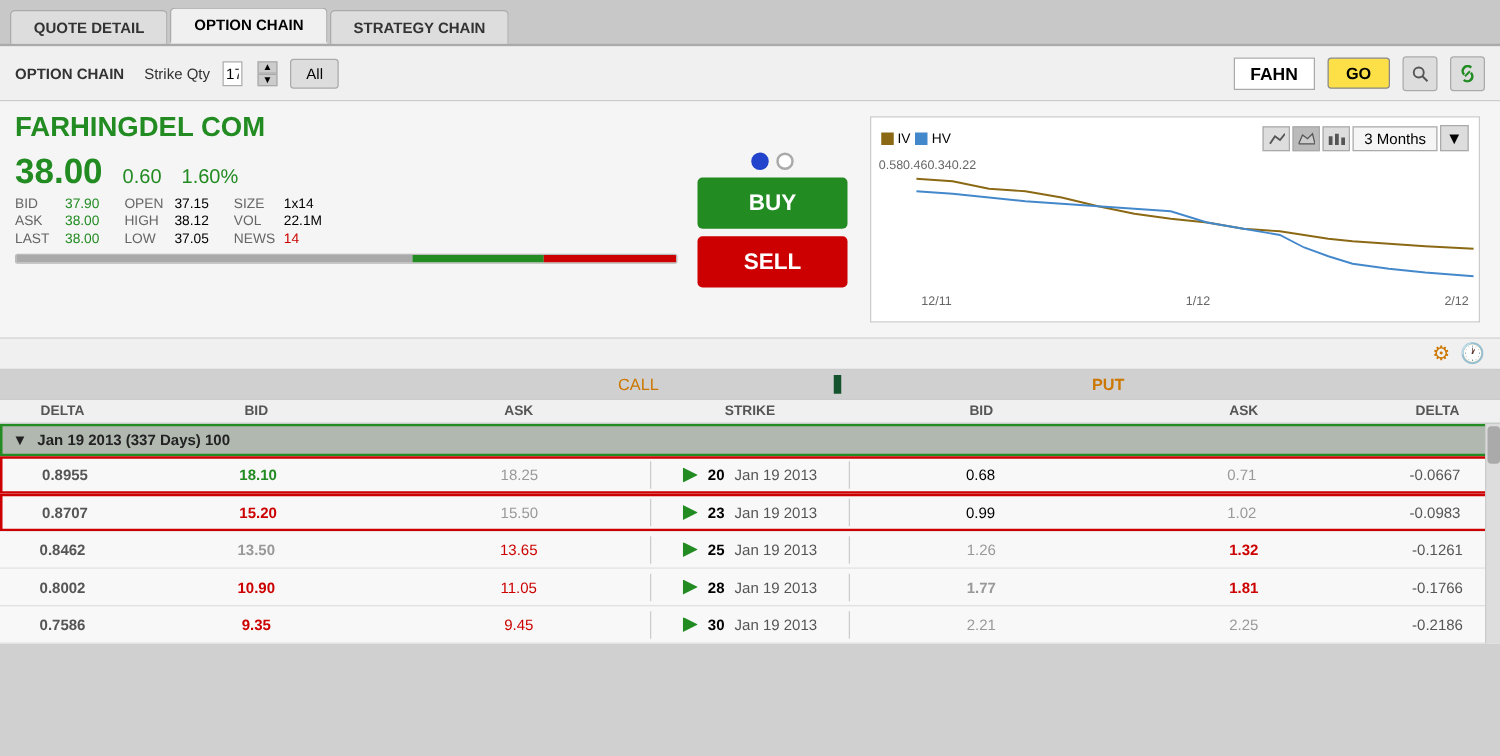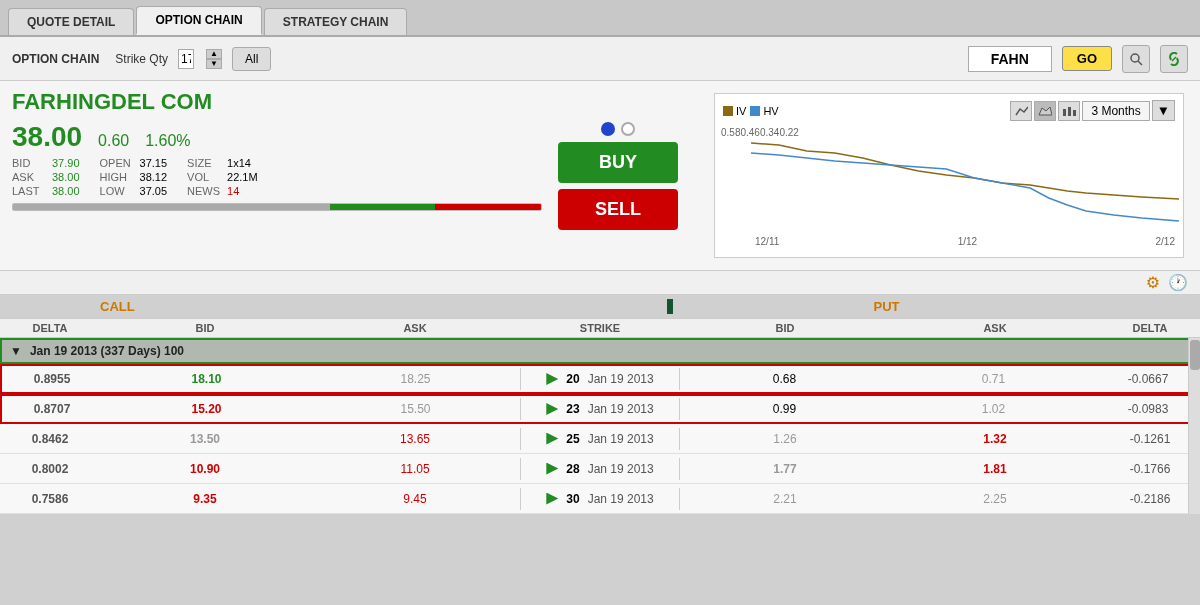--- a/index.html
+++ b/index.html
@@ -12,21 +12,21 @@
 
     
     .oc-header { display: flex; align-items: center; padding: 8px 12px; background: #f0f0f0; border-bottom: 1px solid #ccc; gap: 10px; height: 44px; }
     .oc-label { font-weight: bold; font-size: 12px; color: #333; margin-right: 6px; }
     .strike-label { font-size: 12px; color: #333; }
     .strike-input { border: 1px solid #aaa; width: 16px; text-align: center; font-size: 12px; padding: 2px; }
     .spinner { display: flex; flex-direction: column; margin-left: 2px; }
     .spin-btn { width: 16px; height: 10px; background: #ccc; border: 1px solid #aaa; cursor: pointer; display: flex; align-items: center; justify-content: center; font-size: 8px; line-height: 1; }
     .all-btn { padding: 4px 12px; border: 1px solid #aaa; background: #ddd; cursor: pointer; font-size: 12px; border-radius: 3px; }
     .spacer { flex: 1; }
-    .ticker-input { border: 1px solid #aaa; width: 84px; text-align: center; font-size: 14px; font-weight: bold; padding: 4px; background: white; }
+    .ticker-input { border: 1px solid #aaa; width: 65px; text-align: center; font-size: 14px; font-weight: bold; padding: 4px; background: white; }
     .go-btn { padding: 4px 14px; background: #fde047; border: 1px solid #888; cursor: pointer; font-weight: bold; font-size: 13px; border-radius: 3px; }
     .icon-btn { width: 28px; height: 28px; border: 1px solid #aaa; background: #ddd; cursor: pointer; display: flex; align-items: center; justify-content: center; border-radius: 3px; }
 
     
     .quote-area { background: #f5f5f5; padding: 8px 12px; border-bottom: 1px solid #ccc; display: flex; gap: 0; }
     .quote-left { flex: 0 0 530px; }
     .company-name { font-size: 22px; font-weight: bold; color: #228B22; margin-bottom: 6px; }
     .price-row { display: flex; align-items: baseline; gap: 16px; margin-bottom: 4px; }
     .current-price { font-size: 28px; font-weight: bold; color: #228B22; }
     .price-change { font-size: 16px; color: #228B22; }
@@ -63,21 +63,21 @@
     .legend-dot { width: 10px; height: 10px; }
     .chart-toolbar { display: flex; align-items: center; gap: 2px; margin-left: auto; }
     .chart-tool-btn { width: 22px; height: 20px; border: 1px solid #aaa; background: #ddd; cursor: pointer; display: flex; align-items: center; justify-content: center; font-size: 10px; }
     .chart-tool-btn.active { background: #bbb; }
     .timeframe-btn { padding: 2px 8px; border: 1px solid #aaa; background: #f5f5f5; font-size: 12px; cursor: pointer; }
     .timeframe-arrow { border: 1px solid #aaa; background: #ddd; padding: 2px 4px; cursor: pointer; }
 
     
     .settings-row { display: flex; align-items: center; justify-content: flex-end; padding: 2px 12px; gap: 8px; border-bottom: 1px solid #ccc; background: #f0f0f0; }
     .chain-headers { display: flex; border-bottom: 1px solid #ccc; padding: 4px 0; }
-    .call-header { flex: 1; text-align: left; color: #cc7700; font-weight: bold; font-size: 13px; }
+    .call-header { flex: 1; text-align: right; color: #cc7700; font-weight: normal; font-size: 13px; }
     .put-header { flex: 1; text-align: center; color: #cc7700; font-weight: bold; font-size: 13px; border-left: 6px solid #14532d; }
 
     .col-headers { display: flex; align-items: center; border-bottom: 1px solid #ccc; background: #f0f0f0; padding: 3px 0; }
     .col-delta-call { width: 100px; text-align: center; font-size: 11px; font-weight: bold; color: #555; }
     .col-bid-call { flex: 1; text-align: center; font-size: 11px; font-weight: bold; color: #555; }
     .col-ask-call { flex: 1; text-align: center; font-size: 11px; font-weight: bold; color: #555; }
     .col-strike { width: 160px; text-align: center; font-size: 11px; font-weight: bold; color: #555; }
     .col-bid-put { flex: 1; text-align: center; font-size: 11px; font-weight: bold; color: #555; }
     .col-ask-put { flex: 1; text-align: center; font-size: 11px; font-weight: bold; color: #555; }
     .col-delta-put { width: 100px; text-align: center; font-size: 11px; font-weight: bold; color: #555; }
@@ -201,21 +201,21 @@
 
   <div class="buysell-area">
     <div class="dot-row">
       <div class="dot filled"></div>
       <div class="dot empty"></div>
     </div>
     <button class="buy-btn">BUY</button>
     <button class="sell-btn">SELL</button>
   </div>
 
-  <div class="chart-area" style="flex:1; margin-left:20px;">
+  <div class="chart-area" style="flex:1; margin-left:2px;">
     <div class="chart-controls">
       <div class="legend-item">
         <div class="legend-dot" style="background:#8B6914;"></div>
         <span>IV</span>
       </div>
       <div class="legend-item">
         <div class="legend-dot" style="background:#4488cc;"></div>
         <span>HV</span>
       </div>
       <div class="chart-toolbar">

